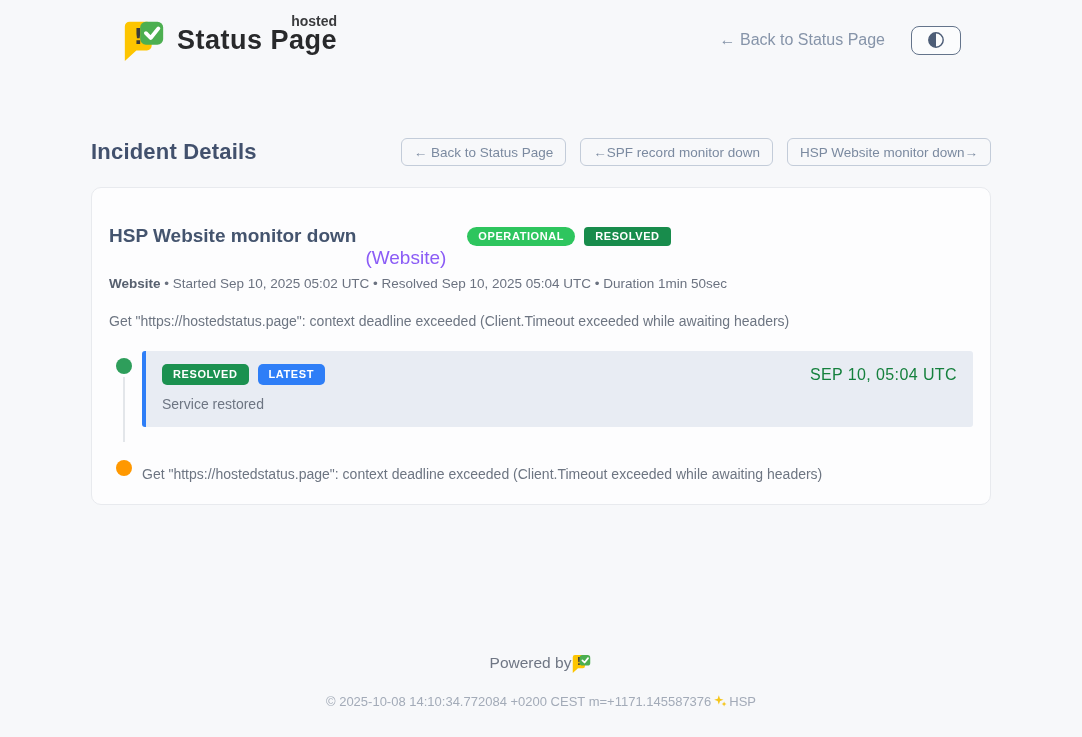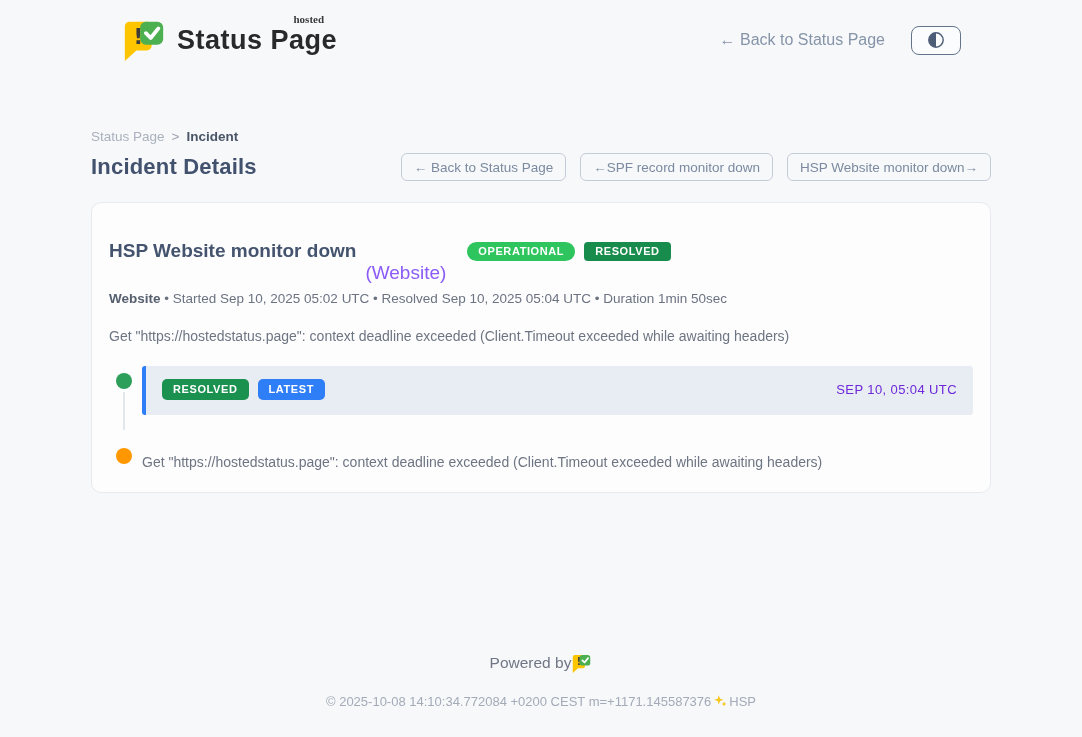--- a/index.html
+++ b/index.html
@@ -16,22 +16,22 @@
 
   
   .topbar {
     display: flex; align-items: center; justify-content: space-between;
     padding: 15px 30px 0 30px;
   }
   .brand { display: flex; align-items: flex-start; gap: 10px; cursor: pointer; }
   .brand-text-wrap { position: relative; padding-top: 10px; }
   .brand-text { font-size: 27px; font-weight: 700; color: #28292b; letter-spacing: 0.5px; }
   .brand-sup {
-    position: absolute; top: -2px; right: 13px;
-    font-size: 11px; font-weight: 600; color: #3a3b3d; font-family: Liberation Serif, serif;
+    position: absolute; top: -2px; right: 0;
+    font-size: 14px; font-weight: 600; color: #3a3b3d;
   }
   .topbar-right { display: flex; align-items: center; gap: 26px; }
   .back-link { color: #8694a9; font-size: 16px; text-decoration: none; cursor: pointer; }
   .theme-btn {
     width: 50px; height: 29px; background: #fbfcfd;
     border: 1px solid #64748b; border-radius: 8px;
     display: flex; align-items: center; justify-content: center; cursor: pointer;
   }
 
   
@@ -90,22 +90,22 @@
   .t-box {
     background: #e8ecf3; border-left: 4px solid #2e7ef7; border-radius: 3px;
     padding: 13px 16px 15px 16px;
   }
   .t-head { display: flex; align-items: center; gap: 9px; }
   .t-badge {
     color: #fff; font-size: 11px; font-weight: 700; letter-spacing: 0.6px;
     padding: 5px 11px; border-radius: 5px; line-height: 1; display: inline-block;
   }
   .t-time {
-    margin-left: auto; font-size: 13px; font-weight: 500;
-    color: #6d28d9; letter-spacing: 0.4px; white-space: nowrap;
+    margin-left: auto; font-size: 16px; font-weight: 500;
+    color: #15803d; letter-spacing: 0.4px; white-space: nowrap;
   }
   .t-msg { margin-top: 11px; font-size: 14px; color: #6d7582; }
   .t-entry.plain .t-body { padding-top: 2px; }
 
   
   footer { margin-top: auto; padding-bottom: 26px; text-align: center; }
   .powered { display: flex; align-items: center; justify-content: center; 
     font-size: 15.5px; color: #6f7684; }
   .copyright { margin-top: 21px; font-size: 13px; color: #a3abb8; }
   .sparkle-icon { display: inline-block; vertical-align: -2px; margin: 0 2px; }
@@ -138,23 +138,20 @@
           <circle cx="10" cy="10" r="8" fill="none" stroke="#4d5d77" stroke-width="1.6"></circle>
           <path d="M10 2 a8 8 0 0 0 0 16 z" fill="#4d5d77"></path>
         </svg>
       </span>
     </button>
   </div>
 </header>
 
 <main class="container">
 
-  <nav class="breadcrumb">
-    <span class="crumb-root">Status Page</span><span class="crumb-sep">&gt;</span><span class="crumb-current">Incident</span>
-  </nav>
 
   <div class="title-row">
     <h1 class="page-title">Incident Details</h1>
     <div class="nav-btns">
       <button class="nav-btn">← Back to Status Page</button>
       <button class="nav-btn">←SPF record monitor down</button>
       <button class="nav-btn">HSP Website monitor down→</button>
     </div>
   </div>
 
@@ -175,20 +172,21 @@
 
       <div class="t-entry">
         <div class="t-dot" style="background-color: rgb(46, 158, 91);"></div>
         <div class="t-body">
           <div class="t-box">
             <div class="t-head">
               <span class="t-badge" style="background-color: rgb(27, 145, 80);">RESOLVED</span>
               <span class="t-badge" style="background-color: rgb(46, 126, 247);">LATEST</span>
               <span class="t-time">SEP 10, 05:04 UTC</span>
             </div>
+            <div class="t-msg">Service restored</div>
           </div>
         </div>
       </div>
 
       <div class="t-entry plain">
         <div class="t-dot" style="background-color: rgb(255, 152, 0);"></div>
         <div class="t-body">
           <div class="t-msg">Get "https://hostedstatus.page": context deadline exceeded (Client.Timeout exceeded while awaiting headers)</div>
         </div>
       </div>

